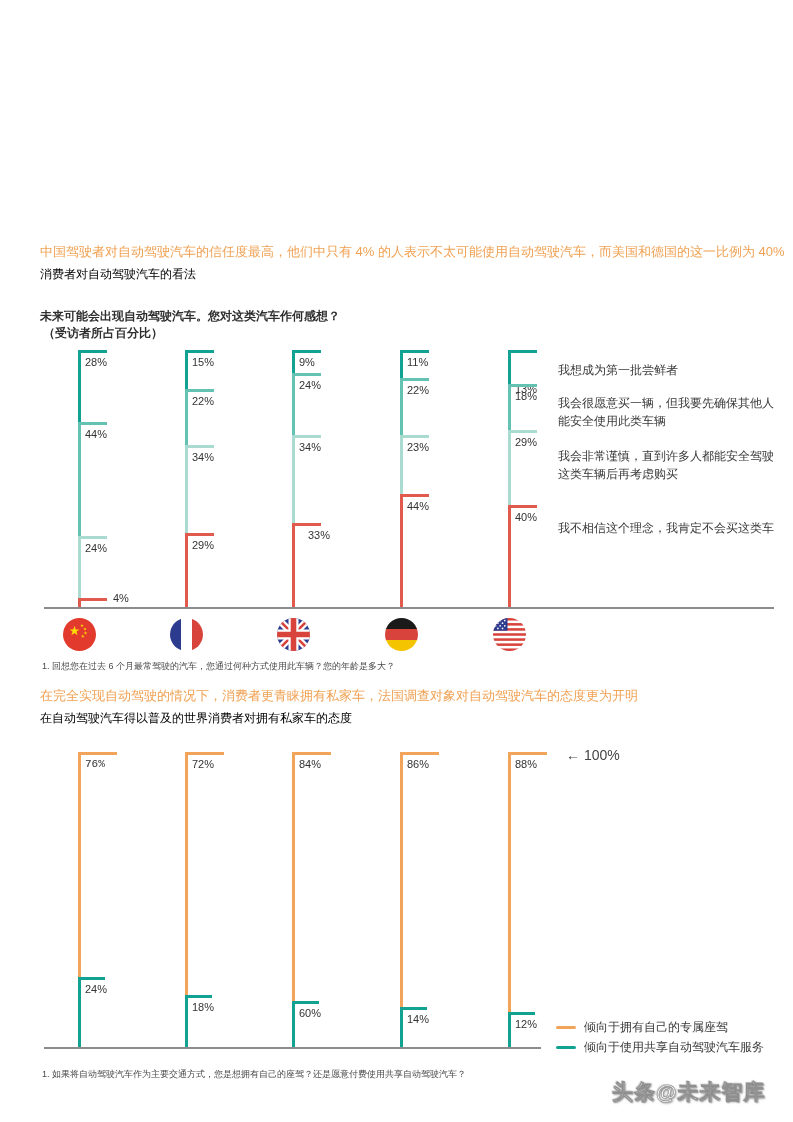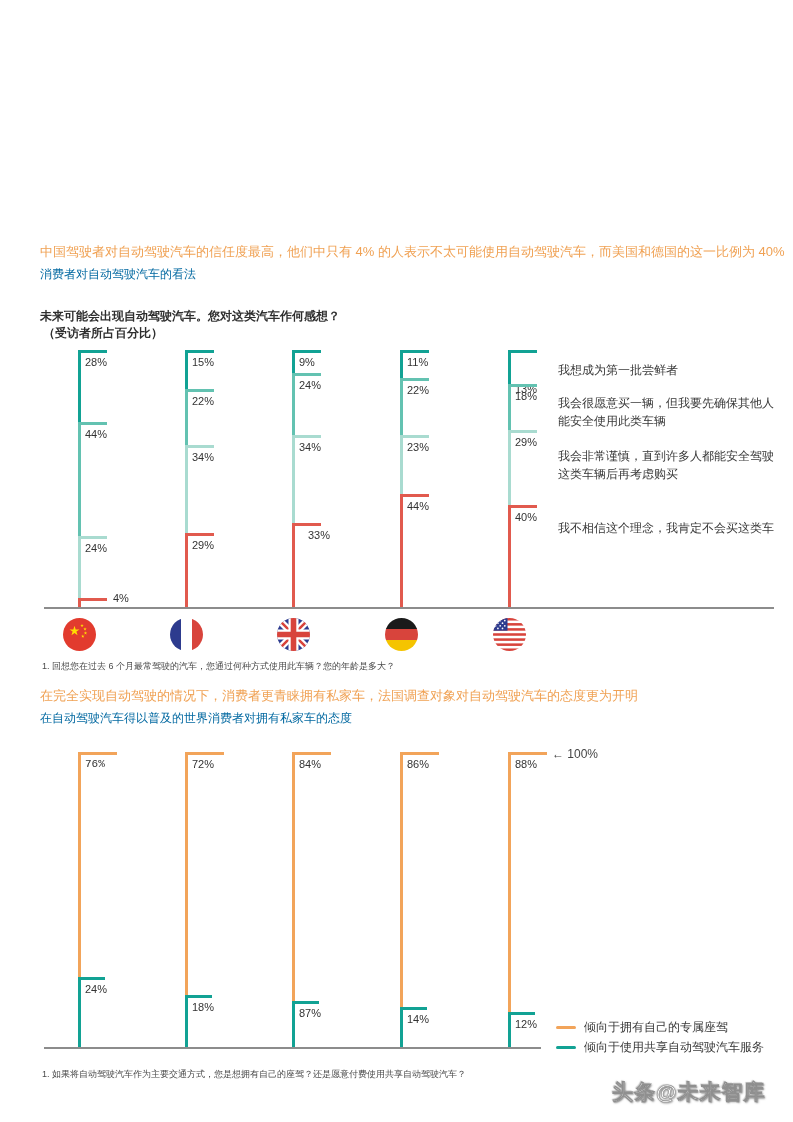--- a/index.html
+++ b/index.html
@@ -2,33 +2,33 @@
 <html><head>
 <meta charset="utf-8">
 <style>
   html,body{margin:0;padding:0;background:#ffffff;}
   .page{
     position:relative;width:793px;height:1122px;background:#fff;overflow:hidden;
     font-family:"Liberation Sans","DejaVu Sans",sans-serif;
   }
   .abs{position:absolute;}
   .heading{font-size:13px;color:#F0A153;white-space:nowrap;font-weight:500;}
-  .subheading{font-size:12px;color:#0369a1;}
+  .subheading{font-size:12px;color:#000000;}
   .chart-title{font-size:12px;color:#2E2E2E;font-weight:700;}
   .chart-subtitle{font-size:12px;color:#2E2E2E;font-weight:700;}
   .footnote{font-size:9px;color:#4A4A4A;}
   .chart{position:absolute;left:0;width:793px;}
   .axis{position:absolute;height:2px;background:#8C8C8C;}
   .seg-line,.seg-cap{position:absolute;}
   .val-label{position:absolute;font-size:11px;color:#333333;white-space:nowrap;}
   .rlegend-item{position:absolute;font-size:12px;color:#383838;line-height:1.5;white-space:pre-line;width:260px;}
   .legend2-item{position:absolute;left:556px;height:16px;}
   .legend2-dash{position:absolute;left:0;top:7px;width:20px;height:3px;border-radius:2px;}
   .legend2-text{position:absolute;left:28px;top:0;font-size:12px;color:#383838;white-space:nowrap;}
-  .annotation{position:absolute;font-size:12px;color:#444444;white-space:nowrap;}
+  .annotation{position:absolute;font-size:14px;color:#444444;white-space:nowrap;margin-left:14px;}
   .flag{position:absolute;width:33px;height:33px;}
   .watermark{
     position:absolute;left:612px;top:1078px;width:170px;
     font-size:21px;font-weight:700;letter-spacing:1px;color:#ffffff;
     -webkit-text-stroke:0.6px #8f8f8f;
     text-shadow:1px 1px 2px rgba(90,90,90,0.8),-1px -1px 1px rgba(160,160,160,0.6);
     white-space:nowrap;
   }
 </style>
 </head>
@@ -229,21 +229,21 @@
       <div class="seg-line" style="left: 185px; top: 0px; width: 3px; height: 242.72px; background: rgb(242, 164, 90);"></div>
       <div class="val-label" style="left: 192px; top: 6px;">72%</div>
       <div class="seg-cap" style="left: 185px; top: 242.72px; width: 27px; height: 3px; background: rgb(18, 162, 148);"></div>
       <div class="seg-line" style="left: 185px; top: 242.72px; width: 3px; height: 53.28px; background: rgb(18, 162, 148);"></div>
       <div class="val-label" style="left: 192px; top: 248.72px;">18%</div>
       <div class="seg-cap" style="left: 292px; top: 0px; width: 39px; height: 3px; background: rgb(242, 164, 90);"></div>
       <div class="seg-line" style="left: 292px; top: 0px; width: 3px; height: 248.64px; background: rgb(242, 164, 90);"></div>
       <div class="val-label" style="left: 299px; top: 6px;">84%</div>
       <div class="seg-cap" style="left: 292px; top: 248.64px; width: 27px; height: 3px; background: rgb(18, 162, 148);"></div>
       <div class="seg-line" style="left: 292px; top: 248.64px; width: 3px; height: 47.36px; background: rgb(18, 162, 148);"></div>
-      <div class="val-label" style="left: 299px; top: 254.64px;">87%</div>
+      <div class="val-label" style="left: 299px; top: 254.64px;">60%</div>
       <div class="seg-cap" style="left: 400px; top: 0px; width: 39px; height: 3px; background: rgb(242, 164, 90);"></div>
       <div class="seg-line" style="left: 400px; top: 0px; width: 3px; height: 254.56px; background: rgb(242, 164, 90);"></div>
       <div class="val-label" style="left: 407px; top: 6px;">86%</div>
       <div class="seg-cap" style="left: 400px; top: 254.56px; width: 27px; height: 3px; background: rgb(18, 162, 148);"></div>
       <div class="seg-line" style="left: 400px; top: 254.56px; width: 3px; height: 41.44px; background: rgb(18, 162, 148);"></div>
       <div class="val-label" style="left: 407px; top: 260.56px;">14%</div>
       <div class="seg-cap" style="left: 508px; top: 0px; width: 39px; height: 3px; background: rgb(242, 164, 90);"></div>
       <div class="seg-line" style="left: 508px; top: 0px; width: 3px; height: 260.48px; background: rgb(242, 164, 90);"></div>
       <div class="val-label" style="left: 515px; top: 6px;">88%</div>
       <div class="seg-cap" style="left: 508px; top: 260.48px; width: 27px; height: 3px; background: rgb(18, 162, 148);"></div>

